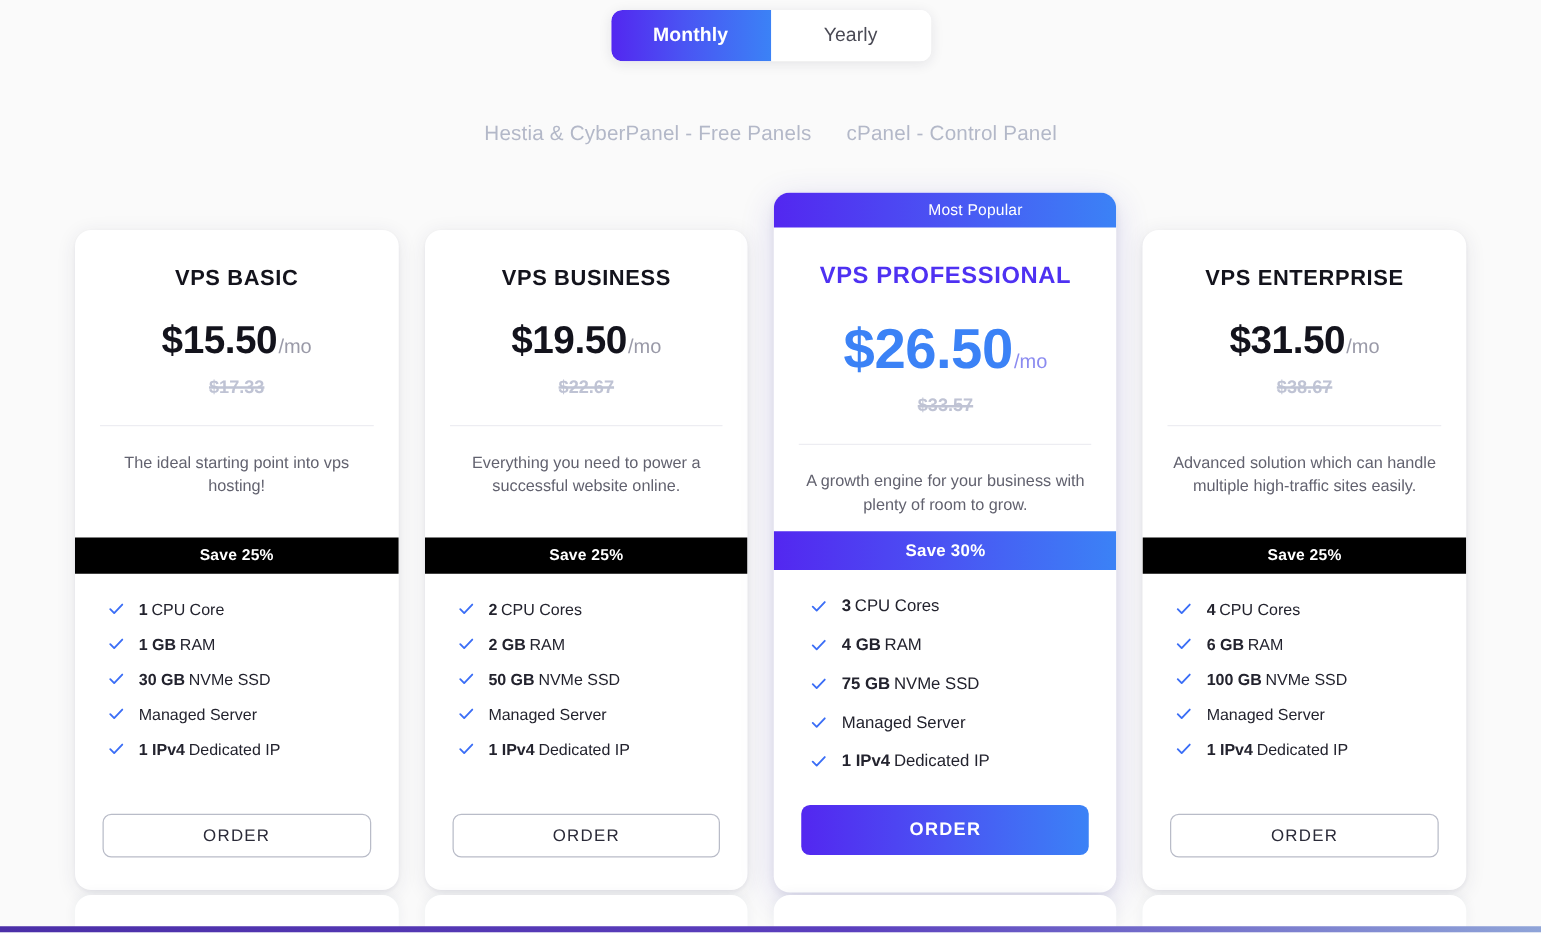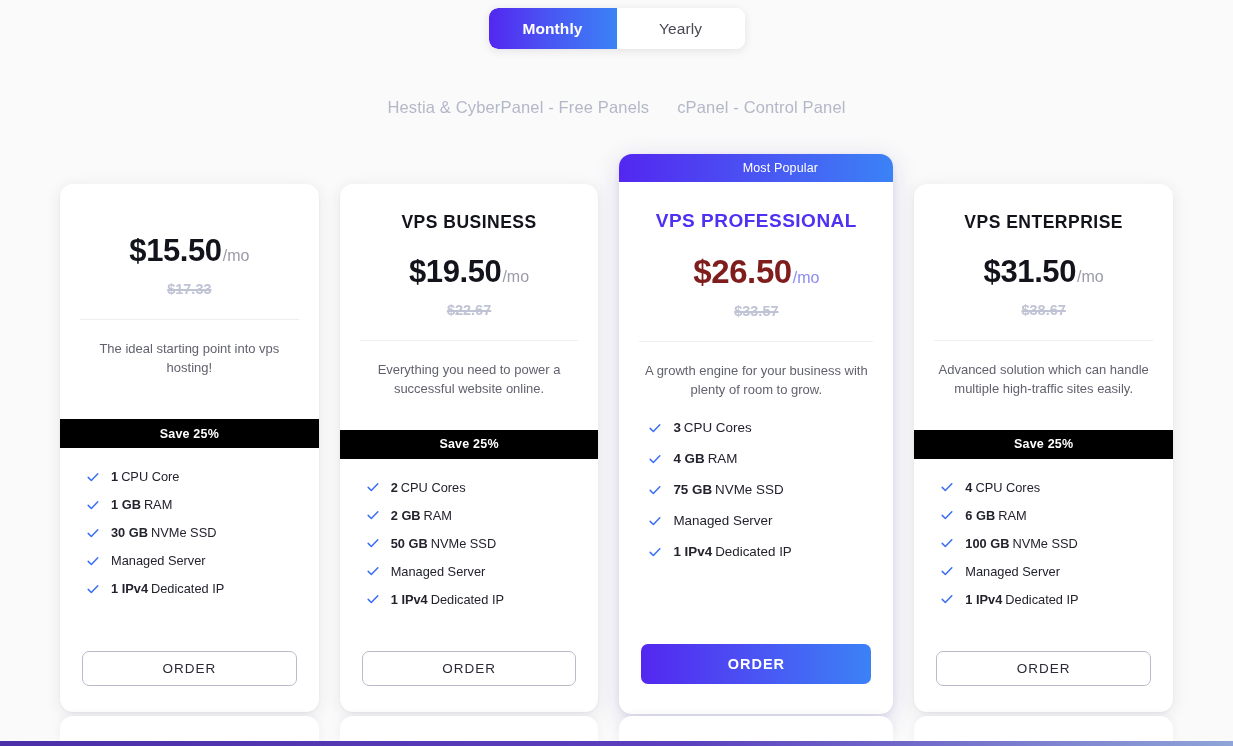--- a/index.html
+++ b/index.html
@@ -136,22 +136,22 @@
     align-items: baseline;
     justify-content: center;
   }
   .price-main {
     font-size: 31px;
     font-weight: bold;
     color: #13131c;
     letter-spacing: -.4px;
   }
   .featured .price-main {
-    font-size: 33px;
-    color: #7f1d1d;
+    font-size: 45px;
+    color: #3b82f6;
   }
   .price-per {
     font-size: 16px;
     color: #9a9aa8;
     margin-left: 1px;
   }
   .featured .price-per {
     color: #8b8bf0;
   }
 
@@ -294,20 +294,21 @@
 </div>
 
 <div class="panel-tabs" id="panel-tabs">
     <div class="panel-tab">Hestia &amp; CyberPanel - Free Panels</div>
     <div class="panel-tab">cPanel - Control Panel</div>
   </div>
 
 <div class="pricing-row" id="pricing-row">
     <div class="card">
       <div class="card-head">
+        <div class="plan-name">VPS BASIC</div>
         <div class="price-line">
           <span class="price-main">$15.50</span>
           <span class="price-per">/mo</span>
         </div>
         <div class="price-old">$17.33</div>
       </div>
       <div class="divider"></div>
       <div class="tagline">The ideal starting point into vps hosting!</div>
       <div class="save-banner">Save 25%</div>
       <ul class="features">
@@ -403,20 +404,21 @@
       <div class="card-head">
         <div class="plan-name">VPS PROFESSIONAL</div>
         <div class="price-line">
           <span class="price-main">$26.50</span>
           <span class="price-per">/mo</span>
         </div>
         <div class="price-old">$33.57</div>
       </div>
       <div class="divider"></div>
       <div class="tagline">A growth engine for your business with plenty of room to grow.</div>
+      <div class="save-banner">Save 30%</div>
       <ul class="features">
         <li class="feature">
           <svg class="check-icon" viewBox="0 0 16 16">
             <path d="M2.5 8.4 L6.1 12 L13.5 4.2" fill="none" stroke="#3b6ef6" stroke-width="1.7" stroke-linecap="round" stroke-linejoin="round"></path>
           </svg>
           <span class="f-strong">3</span>
           <span>CPU Cores</span>
         </li>
         <li class="feature">
           <svg class="check-icon" viewBox="0 0 16 16">

